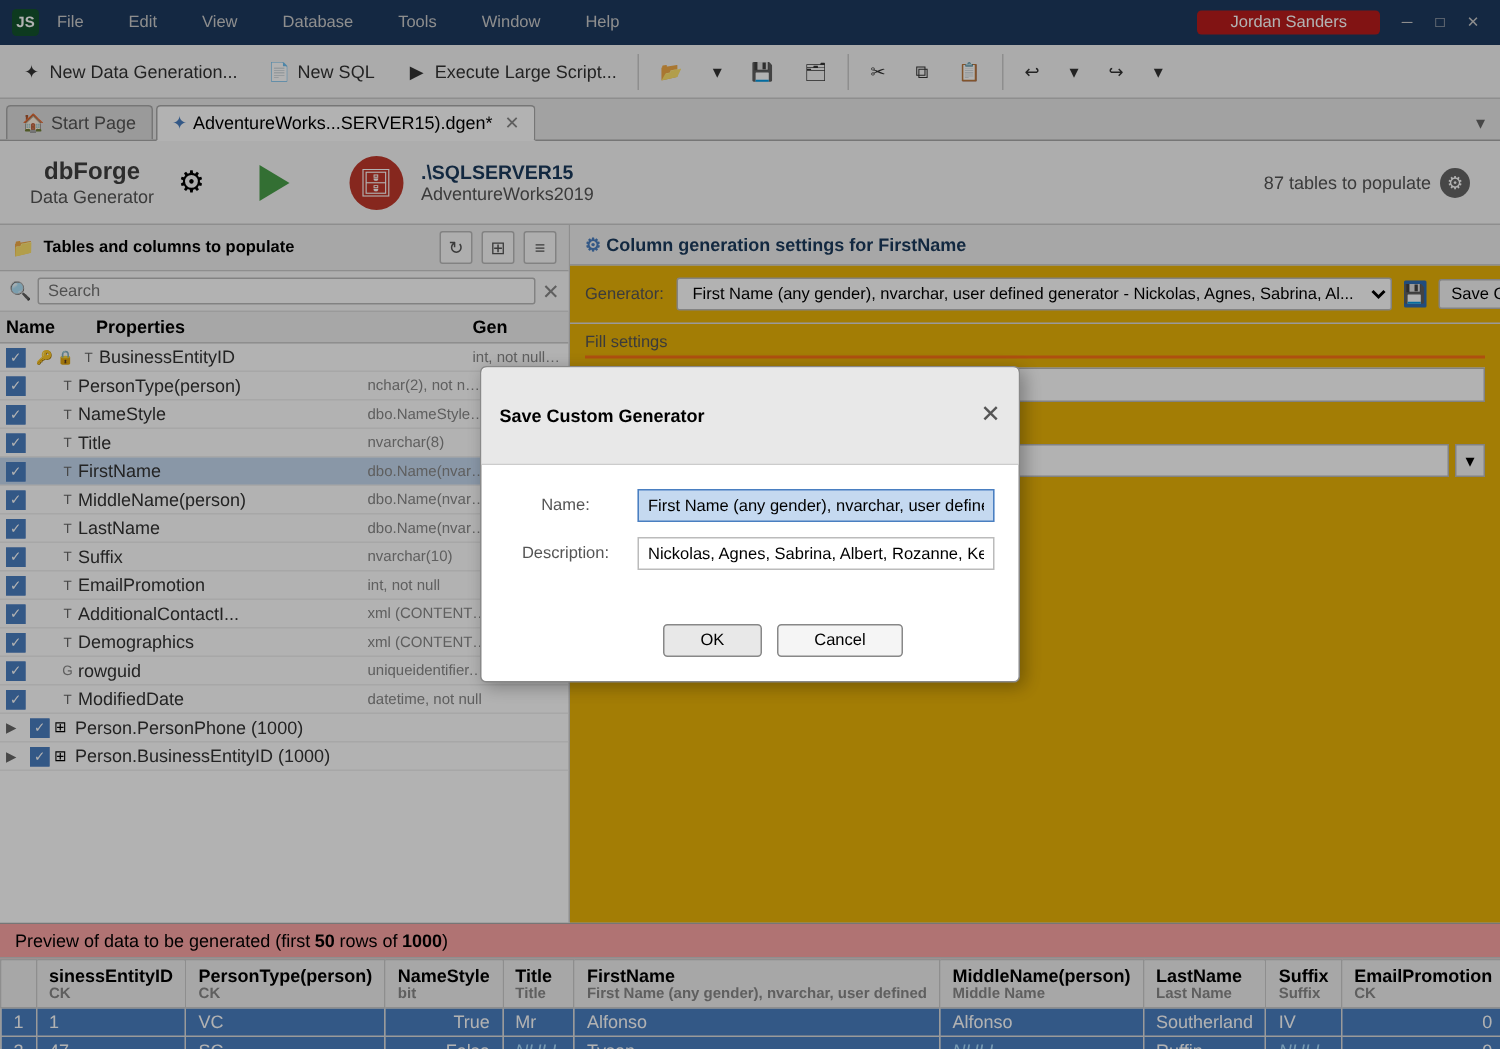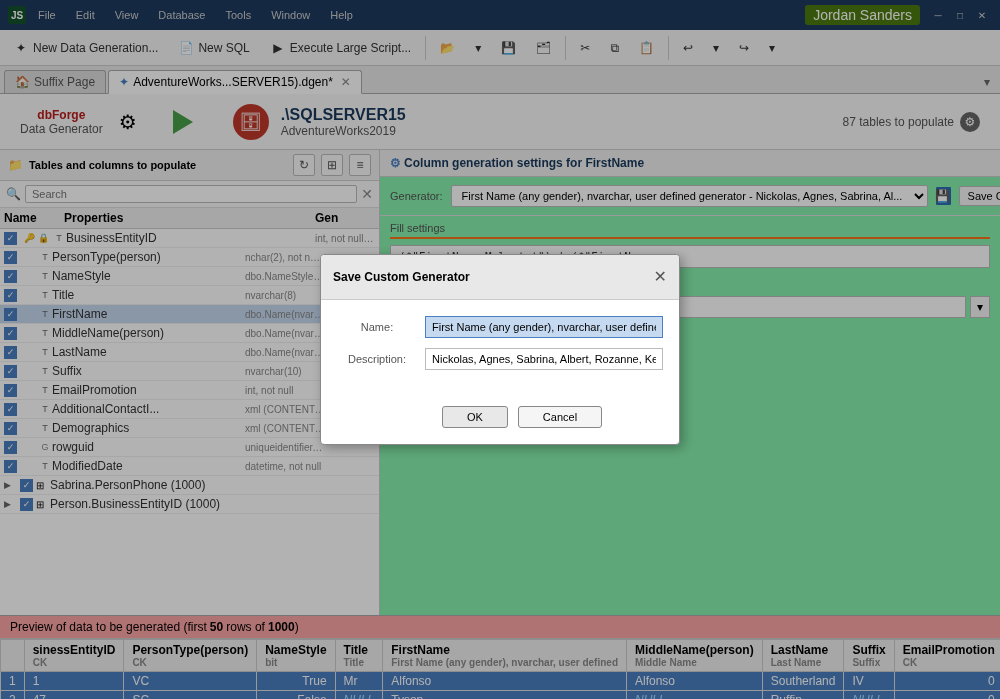--- a/index.html
+++ b/index.html
@@ -2,24 +2,24 @@
 <html><head>
   <meta charset="utf-8">
   <style>
     * { box-sizing: border-box; margin: 0; padding: 0; font-family: 'Segoe UI', Tahoma, sans-serif; font-size: 12px; }
     body { background: #f0f0f0; width: 1000px; height: 699px; overflow: hidden; position: relative; }
 
     
     .titlebar { background: #1e3a5f; height: 30px; display: flex; align-items: center; justify-content: space-between; padding: 0 8px; color: white; }
     .titlebar-left { display: flex; align-items: center; gap: 6px; }
     .titlebar-logo { width: 18px; height: 18px; background: #14532d; border-radius: 3px; display: flex; align-items: center; justify-content: center; color: white; font-weight: bold; font-size: 10px; }
-    .titlebar-menu { display: flex; gap: 8px; }
+    .titlebar-menu { display: flex; gap: 18px; }
     .titlebar-menu span { padding: 2px 6px; cursor: pointer; color: #ccc; font-size: 11px; }
     .titlebar-right { display: flex; align-items: center; gap: 8px; }
-    .user-badge { background: #4d7c0f; border-radius: 3px; padding: 2px 8px; font-size: 14px; color: white; }
+    .user-badge { background: #b91c1c; border-radius: 3px; padding: 2px 22px; font-size: 11px; color: white; }
     .win-controls { display: flex; gap: 2px; }
     .win-btn { width: 20px; height: 20px; display: flex; align-items: center; justify-content: center; color: #ccc; cursor: pointer; font-size: 10px; }
 
     
     .toolbar { background: #f5f5f5; height: 36px; display: flex; align-items: center; padding: 0 4px; gap: 2px; border-bottom: 1px solid #ccc; }
     .toolbar-btn { display: flex; align-items: center; gap: 4px; padding: 3px 8px; border: 1px solid transparent; border-radius: 3px; cursor: pointer; color: #333; white-space: nowrap; }
     .toolbar-icon { width: 16px; height: 16px; display: inline-flex; align-items: center; justify-content: center; }
     .toolbar-sep { width: 1px; height: 24px; background: #ccc; margin: 0 3px; }
 
     
@@ -28,27 +28,27 @@
     .tab.active { background: white; color: #000; border-bottom: 1px solid white; margin-bottom: -1px; z-index: 1; }
     .tab-close { margin-left: 4px; color: #888; cursor: pointer; }
     .tab-more { margin-left: auto; padding: 4px 6px; color: #666; cursor: pointer; }
 
     
     .main-content { display: flex; height: calc(699px - 30px - 36px - 28px - 140px); }
 
     
     .conn-bar { background: #f8f8f8; height: 56px; display: flex; align-items: center; padding: 0 20px; gap: 0; border-bottom: 1px solid #ccc; }
     .conn-left { text-align: center; color: #555; font-size: 11px; }
-    .conn-left .title { font-size: 12px; font-weight: bold; color: #b91c1c; }
+    .conn-left .title { font-size: 16px; font-weight: bold; color: #404040; }
     .conn-arrow { display: flex; align-items: center; padding: 0 20px; }
     .arrow-right { width: 0; height: 0; border-top: 12px solid transparent; border-bottom: 12px solid transparent; border-left: 20px solid #4a9f4a; }
     .conn-icons { display: flex; align-items: center; gap: 12px; padding: 0 20px; }
     .db-icon { width: 36px; height: 36px; background: #c0392b; border-radius: 50%; display: flex; align-items: center; justify-content: center; color: white; font-size: 18px; }
     .conn-server { color: #555; font-size: 11px; }
-    .conn-server .server-name { font-size: 16px; color: #1a3a5c; font-weight: bold; }
+    .conn-server .server-name { font-size: 13px; color: #1a3a5c; font-weight: bold; }
     .conn-tables { margin-left: auto; font-size: 11px; color: #555; display: flex; align-items: center; gap: 6px; justify-content: flex-end; }
     .gear-icon { width: 20px; height: 20px; background: #666; border-radius: 50%; display: flex; align-items: center; justify-content: center; color: white; font-size: 12px; cursor: pointer; }
 
     
     .left-panel { width: 380px; border-right: 1px solid #ccc; background: white; display: flex; flex-direction: column; }
     .panel-header { background: #f0f0f0; padding: 4px 8px; display: flex; align-items: center; gap: 6px; border-bottom: 1px solid #ccc; }
     .panel-title { font-weight: bold; font-size: 11px; flex: 1; }
     .panel-btn { width: 22px; height: 22px; display: flex; align-items: center; justify-content: center; border: 1px solid #bbb; border-radius: 2px; cursor: pointer; background: #fafafa; color: #555; }
     .search-box { display: flex; align-items: center; padding: 4px 6px; border-bottom: 1px solid #ddd; background: #fafafa; }
     .search-input { flex: 1; border: 1px solid #bbb; padding: 2px 6px; border-radius: 2px; font-size: 11px; }
@@ -61,21 +61,21 @@
     .tree-row.selected { background: #c5d9f0; }
     .check-box { width: 13px; height: 13px; border: 1px solid #888; background: white; display: flex; align-items: center; justify-content: center; cursor: pointer; }
     .check-box.checked { background: #4a7fc1; border-color: #4a7fc1; color: white; font-size: 9px; }
     .row-icon { width: 14px; height: 14px; display: flex; align-items: center; justify-content: center; font-size: 10px; }
     .expand-icon { color: #666; cursor: pointer; font-size: 9px; }
     .col-name { color: #333; overflow: hidden; text-overflow: ellipsis; white-space: nowrap; }
     .col-props { color: #888; font-size: 10px; overflow: hidden; text-overflow: ellipsis; white-space: nowrap; }
     .col-gen { color: #555; font-size: 10px; }
 
     
-    .right-panel { flex: 1; background: #86efac; overflow: hidden; display: flex; flex-direction: column; }
+    .right-panel { flex: 1; background: #eab308; overflow: hidden; display: flex; flex-direction: column; }
     .right-header { background: #f0f0f0; padding: 6px 10px; border-bottom: 1px solid #ccc; font-weight: bold; font-size: 12px; color: #1a3a5c; }
     .gen-row { display: flex; align-items: center; padding: 8px 10px; gap: 8px; border-bottom: 1px solid #ddd; }
     .gen-label { color: #555; font-size: 11px; white-space: nowrap; }
     .gen-select { flex: 1; border: 1px solid #bbb; padding: 3px 6px; font-size: 11px; border-radius: 2px; background: white; }
     .save-gen-btn { padding: 3px 8px; border: 1px solid #bbb; border-radius: 2px; background: #f5f5f5; cursor: pointer; font-size: 11px; white-space: nowrap; }
     .save-icon { width: 18px; height: 18px; background: #2e6db4; display: flex; align-items: center; justify-content: center; color: white; font-size: 12px; border-radius: 1px; }
 
     .fill-section { padding: 6px 10px; }
     .fill-title { font-size: 11px; color: #555; border-bottom: 2px solid #f97316; margin-bottom: 6px; padding-bottom: 3px; }
     .formula-box { background: white; border: 1px solid #bbb; padding: 4px 8px; font-family: monospace; font-size: 11px; color: #333; }
@@ -88,21 +88,21 @@
     th { background: #f0f0f0; border: 1px solid #ccc; padding: 3px 8px; white-space: nowrap; font-weight: bold; text-align: left; position: sticky; top: 0; }
     th .sub { color: #888; font-size: 10px; font-weight: bold; display: block; }
     td { border: 1px solid #ddd; padding: 2px 8px; white-space: nowrap; }
     tr.row-selected td { background: #4a7fc1; color: white; }
     tr.row-selected td.null-val { color: #adf; font-style: italic; }
     td.null-val { color: #888; font-style: italic; }
 
     
     .modal-overlay { position: fixed; top: 0; left: 0; width: 100%; height: 100%; background: rgba(0,0,0,0.3); z-index: 100; display: flex; align-items: center; justify-content: center; }
     .modal { background: white; border: 1px solid #888; border-radius: 4px; box-shadow: 3px 3px 12px rgba(0,0,0,0.3); width: 360px; }
-    .modal-titlebar { background: #e8e8e8; padding: 14px 12px; display: flex; align-items: center; justify-content: space-between; border-bottom: 1px solid #ccc; border-radius: 4px 4px 0 0; }
+    .modal-titlebar { background: #e8e8e8; padding: 24px 12px; display: flex; align-items: center; justify-content: space-between; border-bottom: 1px solid #ccc; border-radius: 4px 4px 0 0; }
     .modal-title { font-weight: bold; font-size: 12px; }
     .modal-close { cursor: pointer; color: #555; font-size: 16px; line-height: 1; }
     .modal-body { padding: 16px; }
     .form-row { display: flex; align-items: center; margin-bottom: 10px; gap: 8px; }
     .form-label { width: 80px; text-align: center; color: #555; font-size: 11px; }
     .form-input { flex: 1; border: 1px solid #4a7fc1; padding: 4px 6px; font-size: 11px; background: #c5d9f0; outline: none; }
     .form-input.desc { background: white; border-color: #bbb; }
     .modal-footer { display: flex; justify-content: center; gap: 10px; padding: 10px 16px 16px; margin-left: 44px; }
     .modal-btn { padding: 4px 24px; border: 1px solid #888; border-radius: 3px; background: #f5f5f5; cursor: pointer; font-size: 11px; }
     .modal-btn.ok { background: #e8e8e8; }
@@ -163,21 +163,21 @@
   <div class="toolbar-sep"></div>
   <div class="toolbar-btn">↩</div>
   <div class="toolbar-btn">▾</div>
   <div class="toolbar-btn">↪</div>
   <div class="toolbar-btn">▾</div>
 </div>
 
 <div class="tabbar">
   <div class="tab">
     <span>🏠</span>
-    <span>Suffix Page</span>
+    <span>Start Page</span>
   </div>
   <div class="tab active">
     <span style="color:#4a7fc1;">✦</span>
     <span>AdventureWorks...SERVER15).dgen*</span>
     <span class="tab-close">✕</span>
   </div>
   <div class="tab-more">▾</div>
 </div>
 
 <div class="conn-bar">
@@ -328,21 +328,21 @@
         <span class="row-icon" style="color:#666;font-size:9px;">T</span>
         <span class="col-name">ModifiedDate</span>
         <span class="col-props">datetime, not null</span>
         <span class="col-gen"></span>
       </div>
 
       <div class="tree-row" style="grid-template-columns: 16px 16px 14px 1fr;">
         <span class="expand-icon">▶</span>
         <div class="check-box checked">✓</div>
         <span style="font-size:10px;">⊞</span>
-        <span class="col-name">Sabrina.PersonPhone (1000)</span>
+        <span class="col-name">Person.PersonPhone (1000)</span>
       </div>
       <div class="tree-row" style="grid-template-columns: 16px 16px 14px 1fr;">
         <span class="expand-icon">▶</span>
         <div class="check-box checked">✓</div>
         <span style="font-size:10px;">⊞</span>
         <span class="col-name">Person.BusinessEntityID (1000)</span>
       </div>
     </div>
   </div>
 

